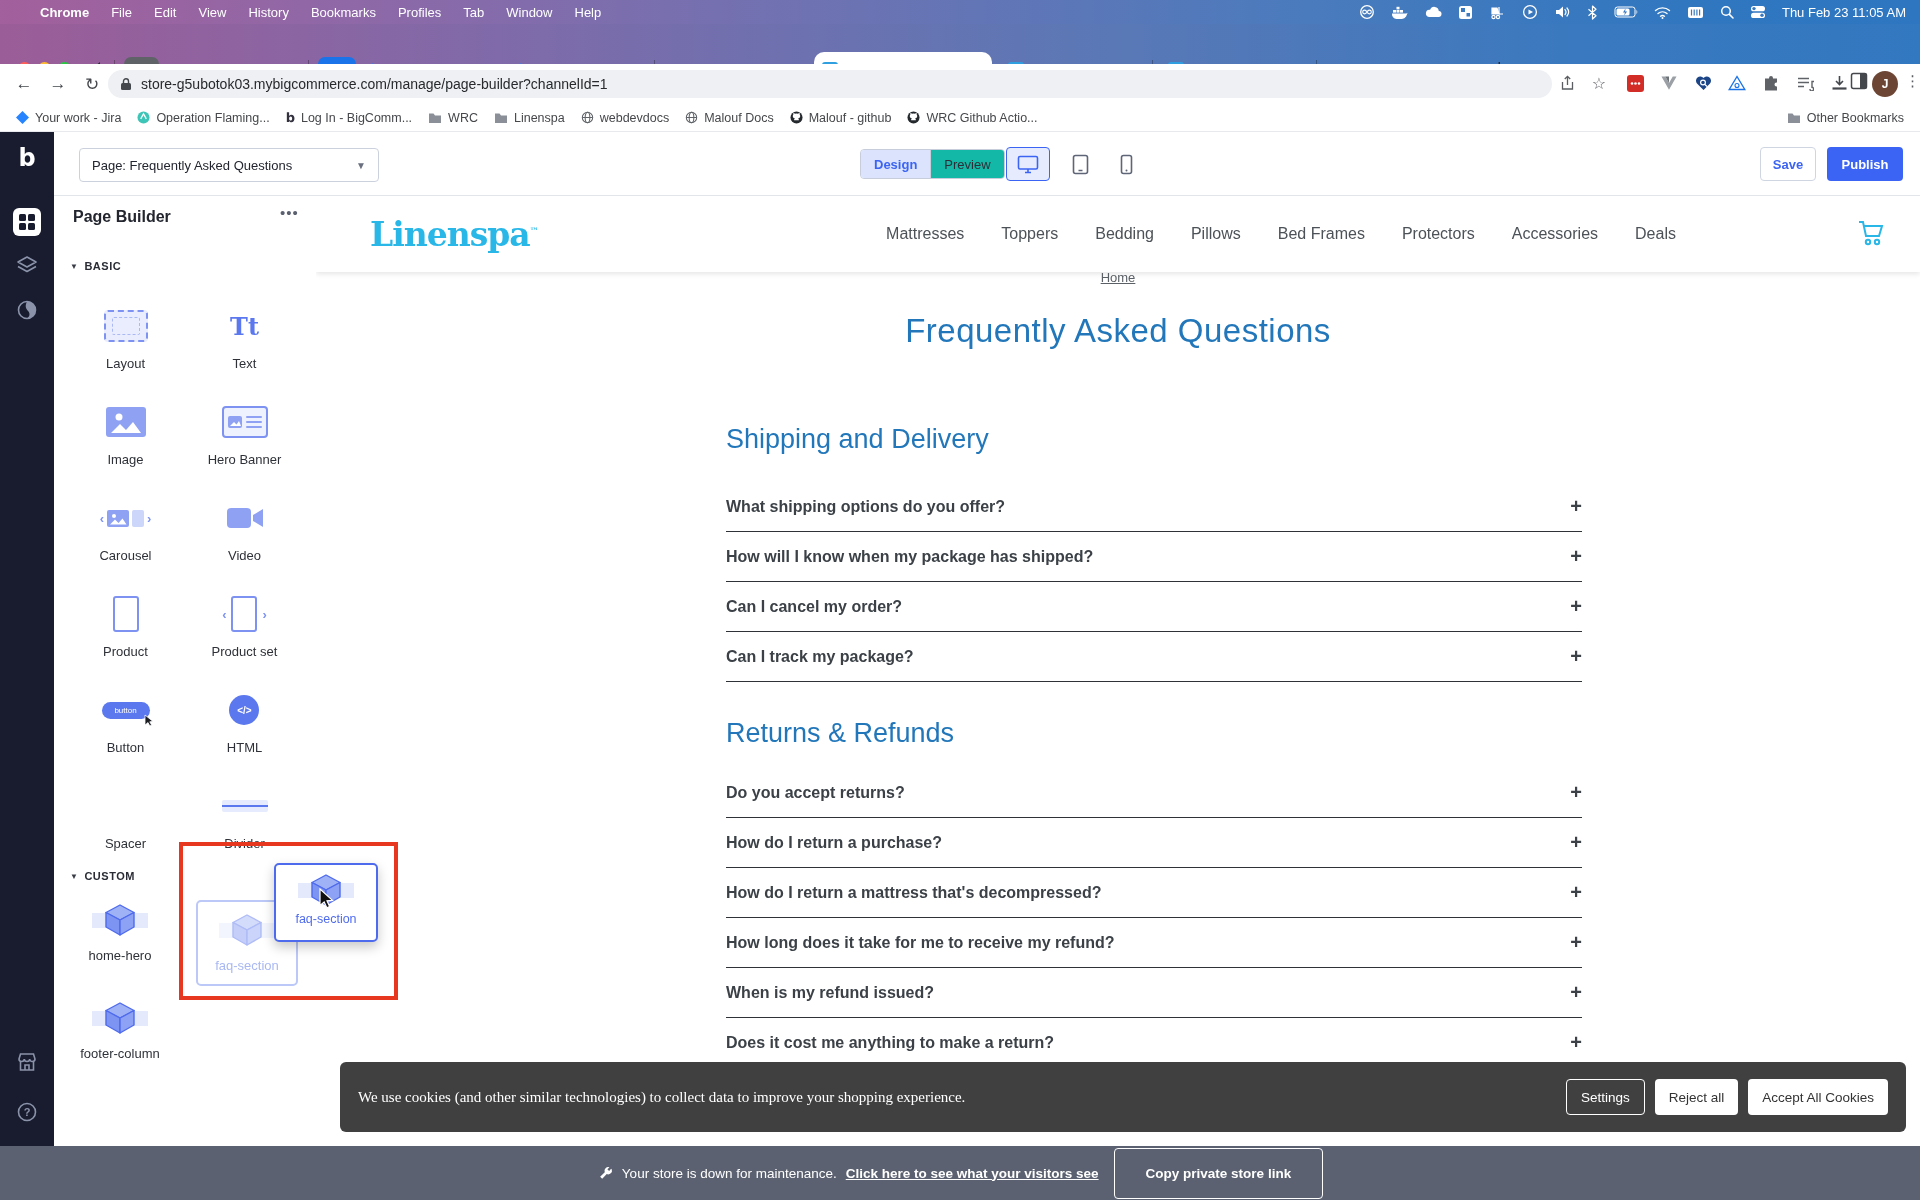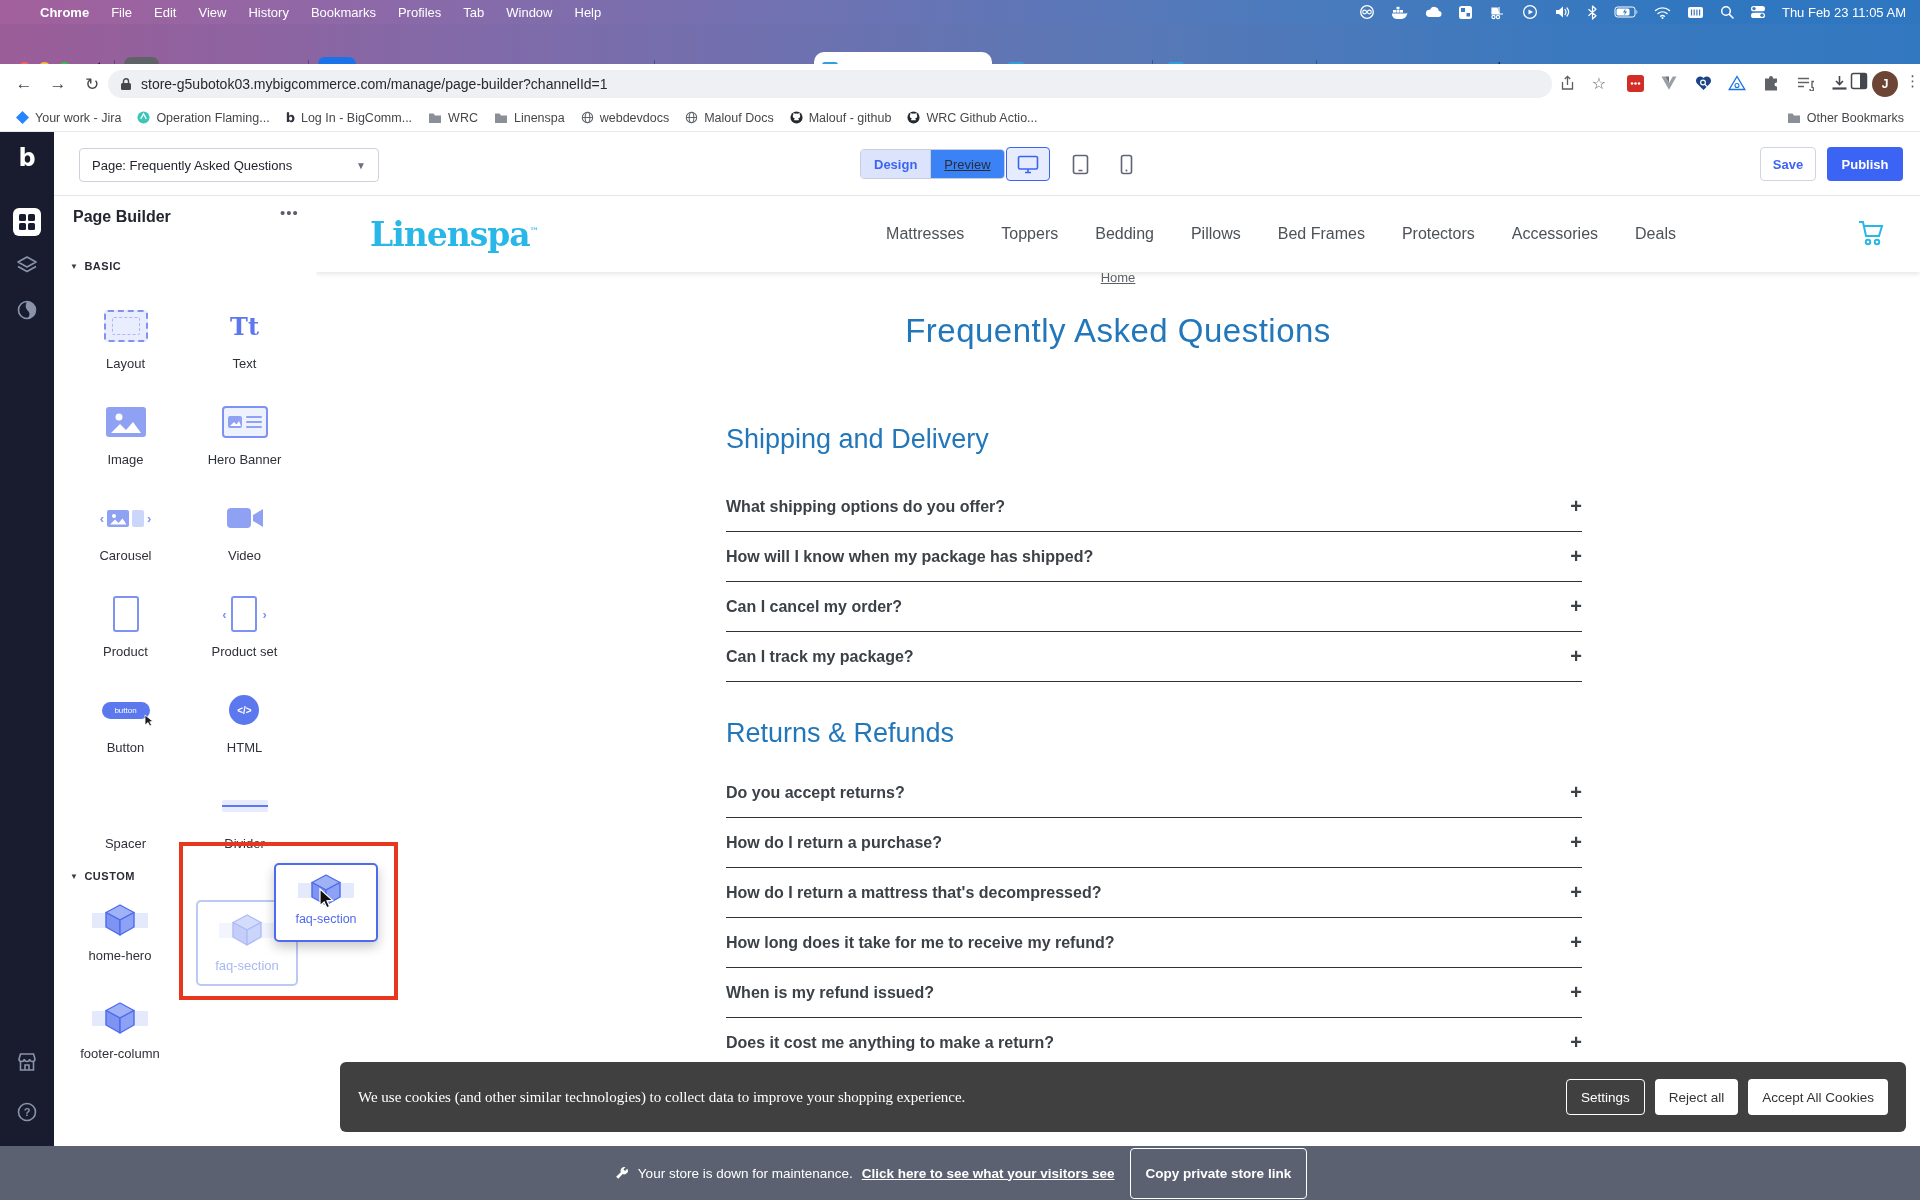--- a/index.html
+++ b/index.html
@@ -62,21 +62,21 @@
 
   
   #bheader { left:54px; top:132px; width:1866px; height:64px; background:#fff; border-bottom:1px solid #e2e5ea; }
   #pageselect { position:absolute; left:25px; top:16px; width:300px; height:34px; border:1px solid #ccd2dd;
     border-radius:4px; background:#fff; display:flex; align-items:center; padding:0 12px; font-size:13px; color:#23252f; }
   #pageselect .caret { margin-left:auto; color:#6a7080; font-size:10px; }
   #modeseg { position:absolute; left:806px; top:17px; height:30px; display:flex; border:1px solid #c7cdda;
     border-radius:4px; overflow:hidden; font-size:13px; }
   #modeseg .seg { padding:0 13px; display:flex; align-items:center; }
   #modeseg .seg.on { background:#dbe4fc; color:#3c64f4; font-weight:700; }
-  #modeseg .seg.off { background:#3b82f6; color:#2b2e38; border-left:1px solid #c7cdda;text-decoration:underline; }
+  #modeseg .seg.off { background:#14b8a6; color:#2b2e38; border-left:1px solid #c7cdda; }
   .devchip { position:absolute; top:15px; width:44px; height:34px; border-radius:4px; display:flex;
     align-items:center; justify-content:center; }
   .devchip.on { border:1px solid #3c64f4; background:#e6ecfe; }
   #savebtn { position:absolute; left:1706px; top:15px; width:56px; height:34px; border:1px solid #cfd5e1;
     border-radius:4px; background:#fff; color:#3c64f4; font-size:13px; font-weight:700;
     display:flex; align-items:center; justify-content:center; }
   #publishbtn { position:absolute; left:1773px; top:15px; width:76px; height:34px; border-radius:4px;
     background:#3c64f4; color:#fff; font-size:13px; font-weight:700; display:flex; align-items:center; justify-content:center; }
 
   
@@ -159,21 +159,21 @@
   #cookiebtns { margin-left:auto; display:flex; gap:10px; }
   .cbtn { height:36px; border-radius:4px; font-size:13.5px; display:flex; align-items:center; padding:0 14px; }
   .cbtn.ghost { border:1px solid #fff; color:#fff; background:transparent; }
   .cbtn.solid { background:#fff; color:#333; }
 
   
   #maintbar { left:0px; top:1146px; width:1920px; height:54px; background:#5b6170; z-index:40;
     display:flex; align-items:center; justify-content:center; gap:9px; color:#fff; font-size:13.5px; }
   #maintlink { font-weight:700; text-decoration:underline; }
   #maintbtn { border:1px solid #fff; border-radius:4px; height:51px; display:flex; align-items:center;
-    padding:0 15px; font-weight:700; margin-left:6px; }
+    padding:0 31px; font-weight:700; margin-left:6px; }
 
   svg { display:block; }
 </style>
 </head>
 <body>
 
 <div id="screen">
 
   <div id="menubar" class="abs">
     <div class="mb-left">

